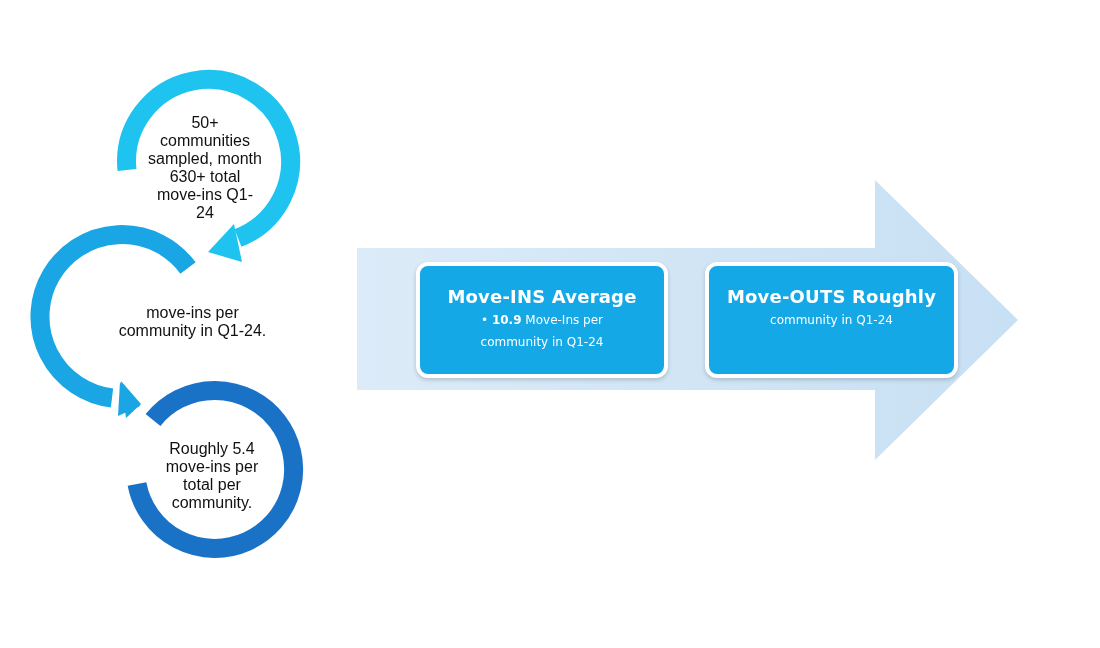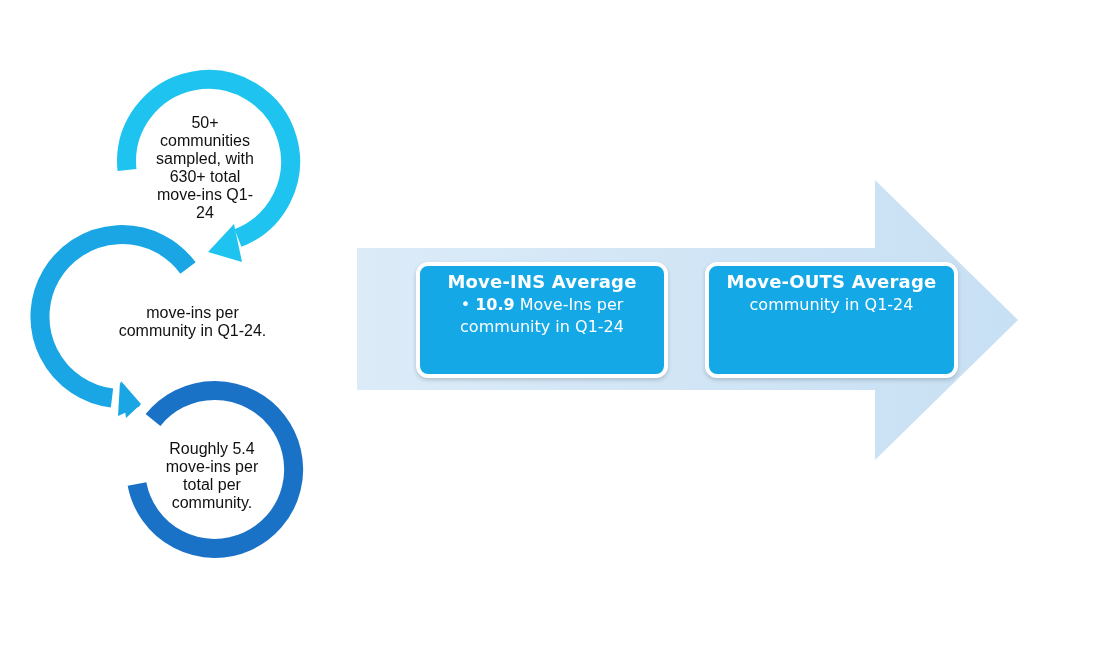--- a/index.html
+++ b/index.html
@@ -8,25 +8,25 @@
     svg.bg { position: absolute; left: 0; top: 0; }
     .circle-text {
       position: absolute; text-align: center; color: #111;
       font-family: "Liberation Sans", sans-serif; font-size: 16px; line-height: 18px;
     }
     .circle-text span { display: block; }
     .stat-box {
       position: absolute; box-sizing: border-box;
       background: #14a9e6; border: 4px solid #ffffff; border-radius: 12px;
       box-shadow: 0 2px 4px rgba(0,0,0,0.18);
-      color: #ffffff; text-align: center; padding-top: 4px;
+      color: #ffffff; text-align: center; padding-top: 19px;
       font-family: "DejaVu Sans", sans-serif;
     }
     .stat-title { font-weight: bold; font-size: 18px; line-height: 24px; letter-spacing: 0.2px; }
-    .stat-line { font-size: 16px; line-height: 22px; }
+    .stat-line { font-size: 12px; line-height: 22px; }
     .stat-line b { font-weight: bold; }
   </style>
 </head>
 <body>
 
 <div class="canvas">
 
   <svg class="bg" width="1100" height="648" viewBox="0 0 1100 648">
     <defs>
       <linearGradient id="arrowGrad" x1="0" y1="0" x2="1" y2="0">
@@ -50,21 +50,21 @@
     </g>
 
     <g>
       <path d="M153,420 A79,79 0 1 1 137,484" fill="none" stroke="#1a72c6" stroke-width="19"></path>
     </g>
   </svg>
 
   <div class="circle-text" style="left:130px; top:114px; width:150px;">
     <span>50+</span>
     <span>communities</span>
-    <span>sampled, with</span>
+    <span>sampled, month</span>
     <span>630+ total</span>
     <span>move-ins Q1-</span>
     <span>24</span>
   </div>
 
   <div class="circle-text" style="left:105px; top:304px; width:175px;">
     <span>move-ins per</span>
     <span>community in Q1-24.</span>
   </div>
 
@@ -78,17 +78,17 @@
   <div class="stat-box" style="left:416px; top:262px; width:252px; height:116px;">
     <div class="stat-title">Move-INS Average</div>
     <div class="stat-line">
       <span>•</span>
       <b>10.9</b><span> Move-Ins per</span>
     </div>
     <div class="stat-line">community in Q1-24</div>
   </div>
 
   <div class="stat-box" style="left:705px; top:262px; width:253px; height:116px;">
-    <div class="stat-title">Move-OUTS Average</div>
+    <div class="stat-title">Move-OUTS Roughly</div>
     <div class="stat-line">community in Q1-24</div>
   </div>
 
 </div>
 
 </body></html>

